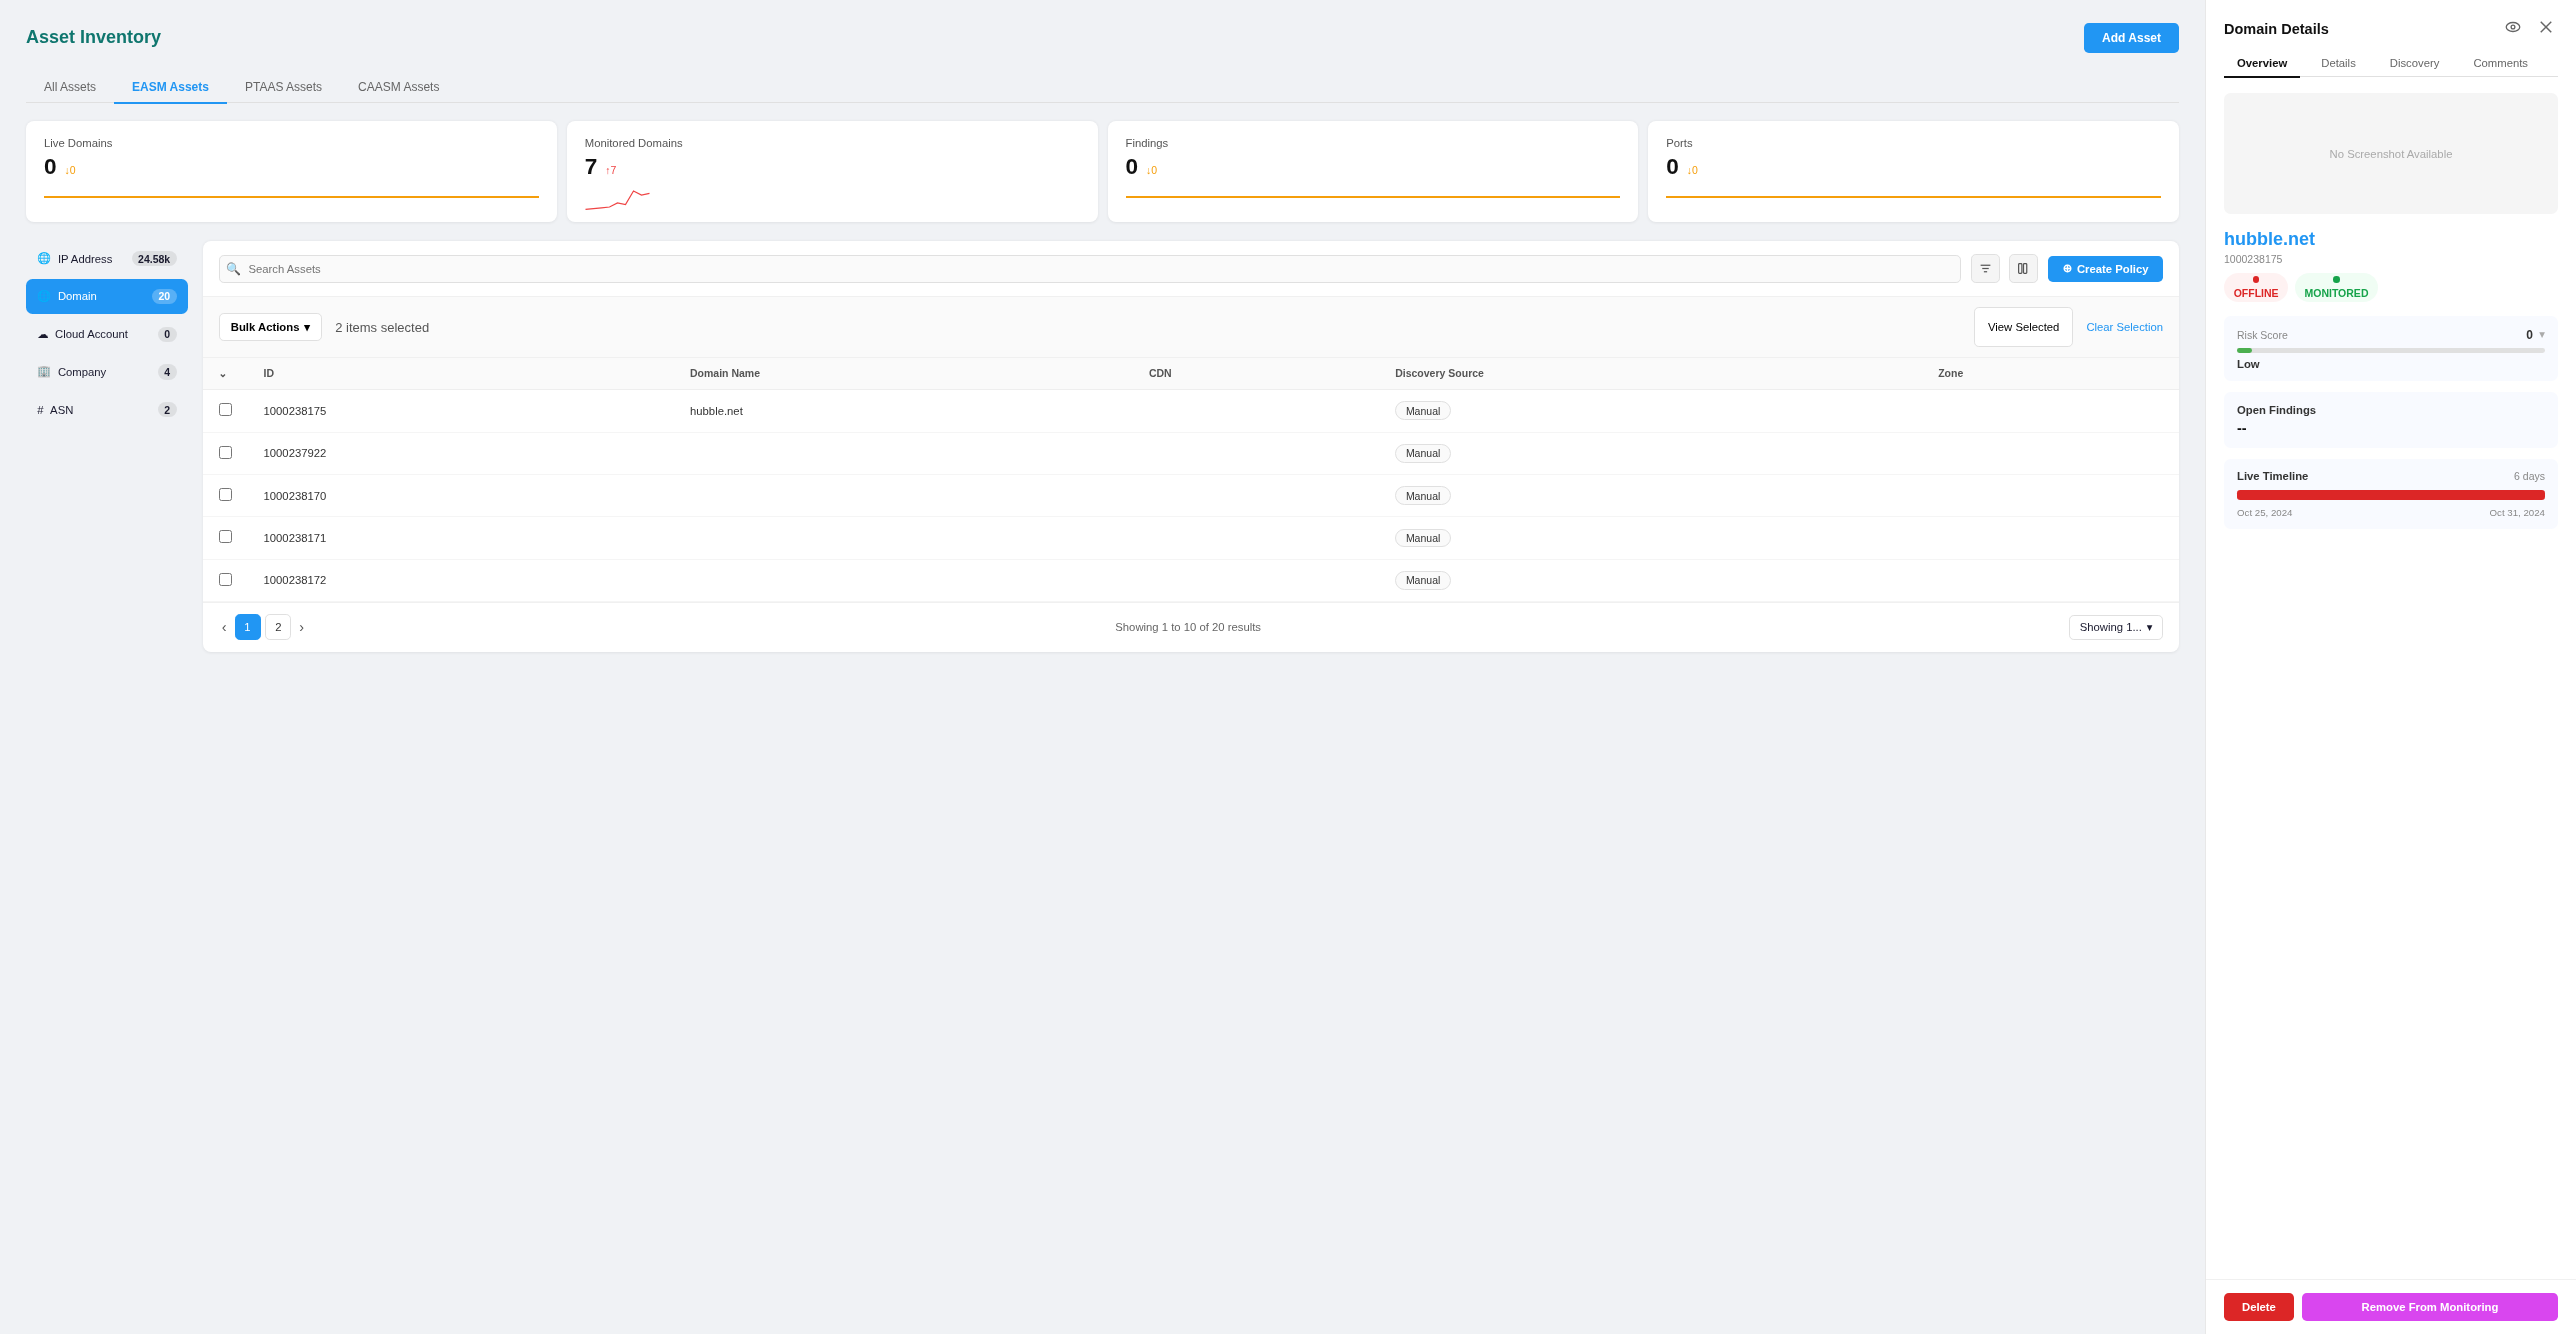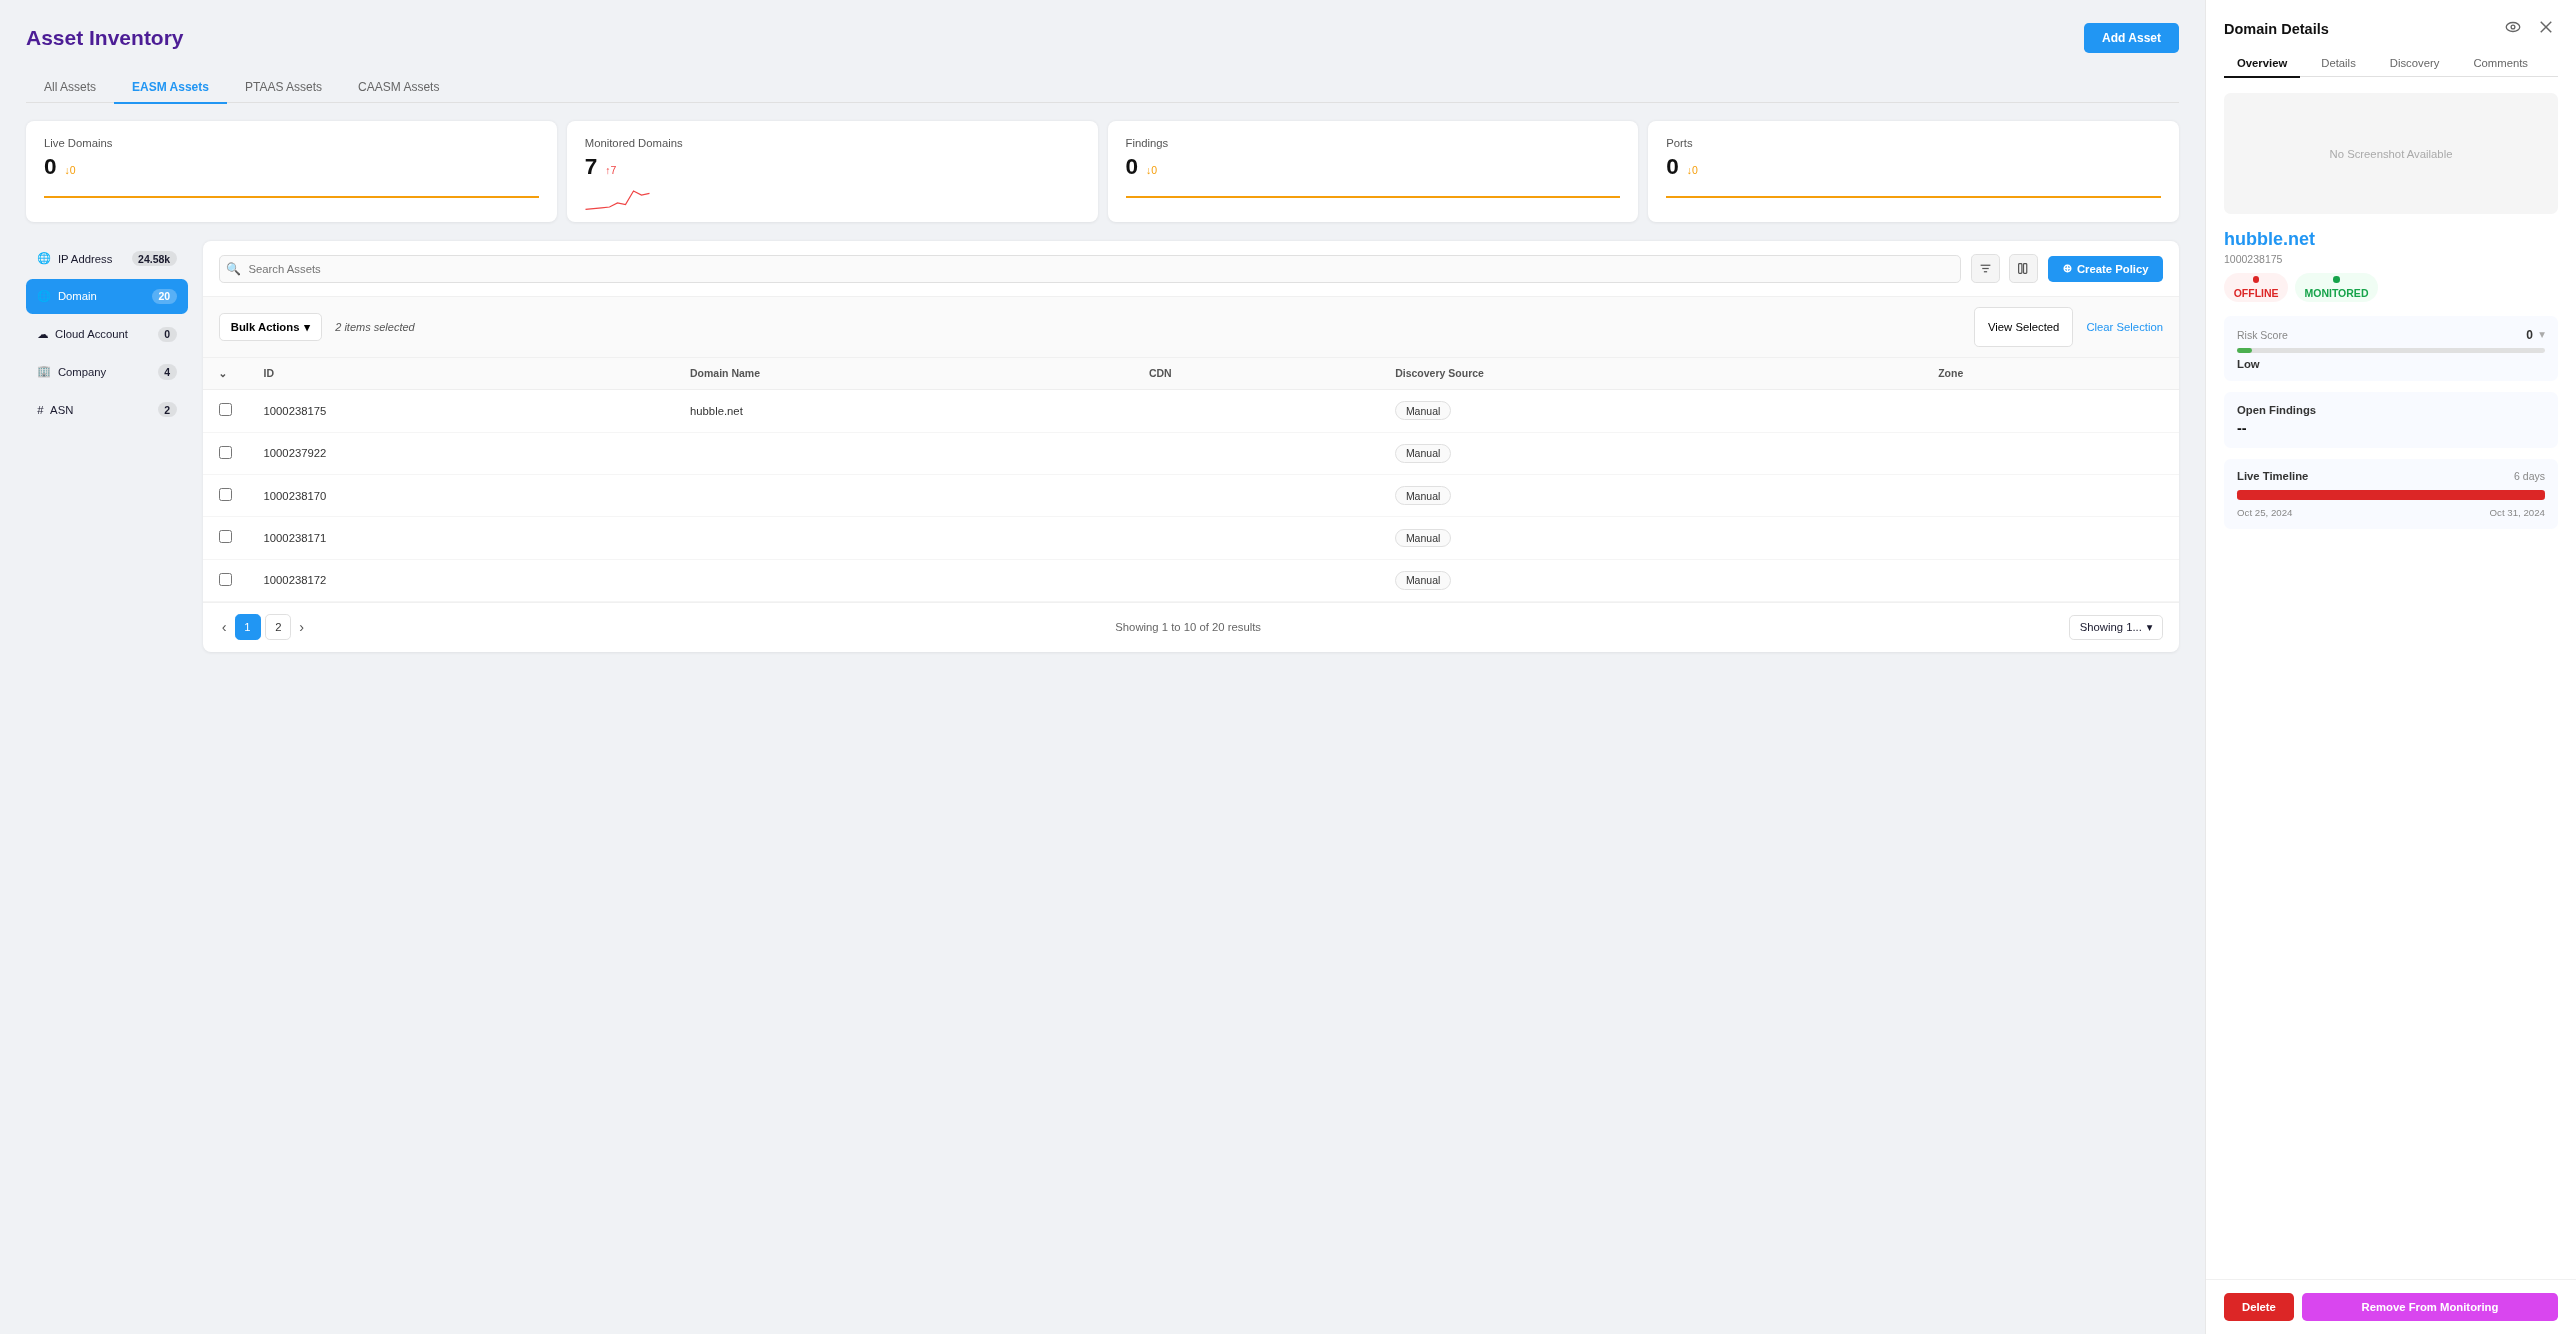--- a/index.html
+++ b/index.html
@@ -4,21 +4,21 @@
   <style>
     * { box-sizing: border-box; margin: 0; padding: 0; }
     body { font-family: -apple-system, BlinkMacSystemFont, 'Segoe UI', sans-serif; background: #f0f2f5; font-size: 11.3px; color: #1a1a2e; }
 
     .app-layout { display: flex; height: 100vh; width: 100%; }
 
     
     .main-content { flex: 1; padding: 22.6px 26px; overflow-y: auto; min-width: 0; }
 
     .page-header { display: flex; justify-content: space-between; align-items: center; margin-bottom: 19.4px; }
-    .page-title { font-size: 21px; font-weight: 700; color: #4c1d95; }
+    .page-title { font-size: 18px; font-weight: 700; color: #0f766e; }
     .add-asset-btn { background: #2196f3; color: #fff; border: none; border-radius: 4.8px; padding: 8px 18px; font-size: 12px; font-weight: 600; cursor: pointer; }
 
     
     .tabs { display: flex; gap: 0; border-bottom: 1.6px solid #e0e0e0; margin-bottom: 18px; }
     .tab { padding: 8px 18px; font-size: 12px; color: #666; cursor: pointer; border-bottom: 2.4px solid transparent; margin-bottom: -1.6px; }
     .tab.active { color: #2196f3; border-bottom: 2.4px solid #2196f3; font-weight: 600; }
 
     
     .stats-row { display: grid; grid-template-columns: repeat(4, 1fr); gap: 10px; margin-bottom: 19.4px; }
     .stat-card { background: #fff; border-radius: 8px; padding: 16px 18px 11.3px; box-shadow: 0 0.8px 3.2px rgba(0,0,0,0.07); }
@@ -44,21 +44,21 @@
 
     .table-toolbar { display: flex; align-items: center; gap: 9.7px; padding: 13px 16px; border-bottom: 0.8px solid #f0f0f0; }
     .search-wrap { flex: 1; position: relative; }
     .search-input { width: 100%; padding: 7.3px 11.3px 7.3px 29px; border: 0.8px solid #e0e0e0; border-radius: 4.8px; font-size: 11.3px; color: #333; background: #fafafa; }
     .search-icon-wrap { position: absolute; left: 8px; top: 50%; transform: translateY(-50%); color: #aaa; font-size: 12px; }
     .icon-btn { background: #f5f5f5; border: 0.8px solid #e0e0e0; border-radius: 4.8px; width: 29px; height: 29px; display: flex; align-items: center; justify-content: center; cursor: pointer; color: #555; }
     .create-policy-btn { background: #2196f3; color: #fff; border: none; border-radius: 4.8px; padding: 6.5px 14.5px; font-size: 11.3px; font-weight: 600; cursor: pointer; display: flex; align-items: center; gap: 4.8px; }
 
     .bulk-toolbar { display: flex; align-items: center; gap: 13px; padding: 9.7px 16px; border-bottom: 0.8px solid #f0f0f0; background: #fafafa; }
     .bulk-actions-btn { background: #fff; border: 0.8px solid #e0e0e0; border-radius: 4.8px; padding: 6.5px 11.3px; font-size: 11.3px; font-weight: 600; cursor: pointer; display: flex; align-items: center; gap: 4.8px; }
-    .selected-count { font-size: 11px; color: #555; font-style: italic; }
+    .selected-count { font-size: 13px; color: #555; }
     .bulk-spacer { flex: 1; }
     .view-selected-btn { background: #fff; border: 0.8px solid #e0e0e0; border-radius: 4.8px; padding: 13px 13px; font-size: 11.3px; cursor: pointer; }
     .clear-selection-link { color: #2196f3; font-size: 11.3px; cursor: pointer; text-decoration: none; }
 
     
     .data-table { width: 100%; border-collapse: collapse; }
     .data-table th { padding: 9.7px 16px; text-align: left; font-size: 10.5px; font-weight: 600; color: #555; border-bottom: 0.8px solid #eee; background: #fafafa; }
     .data-table td { padding: 11.3px 16px; font-size: 11.3px; color: #333; border-bottom: 0.8px solid #f5f5f5; }
     .checkbox-col { width: 32px; }
     .badge { display: inline-block; padding: 2.4px 9.7px; border-radius: 16px; font-size: 10.5px; border: 0.8px solid #e0e0e0; color: #333; background: #fafafa; }

